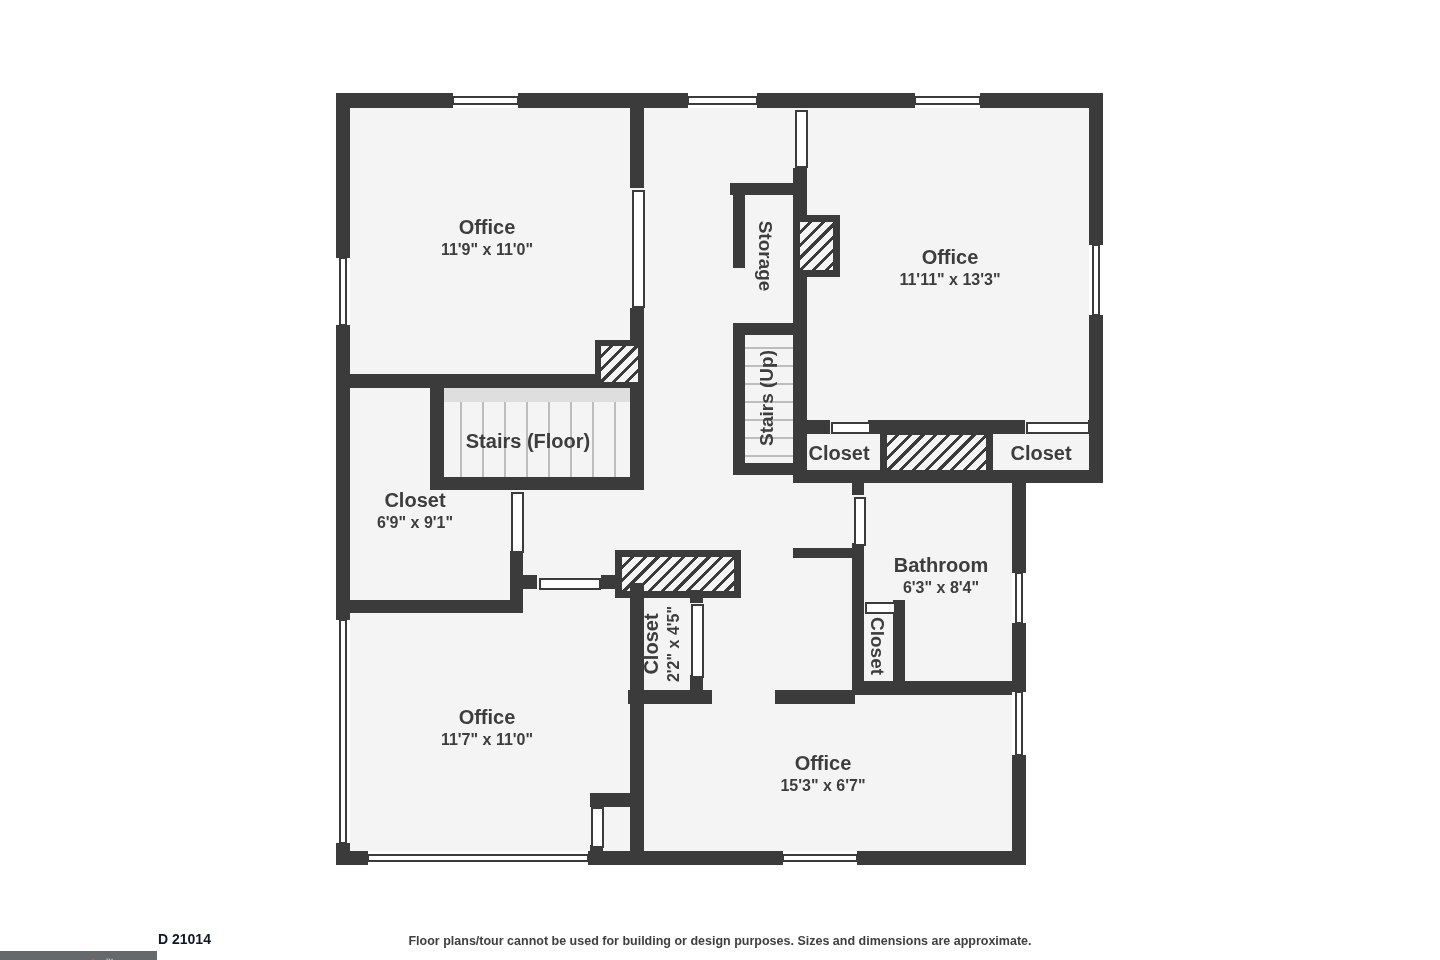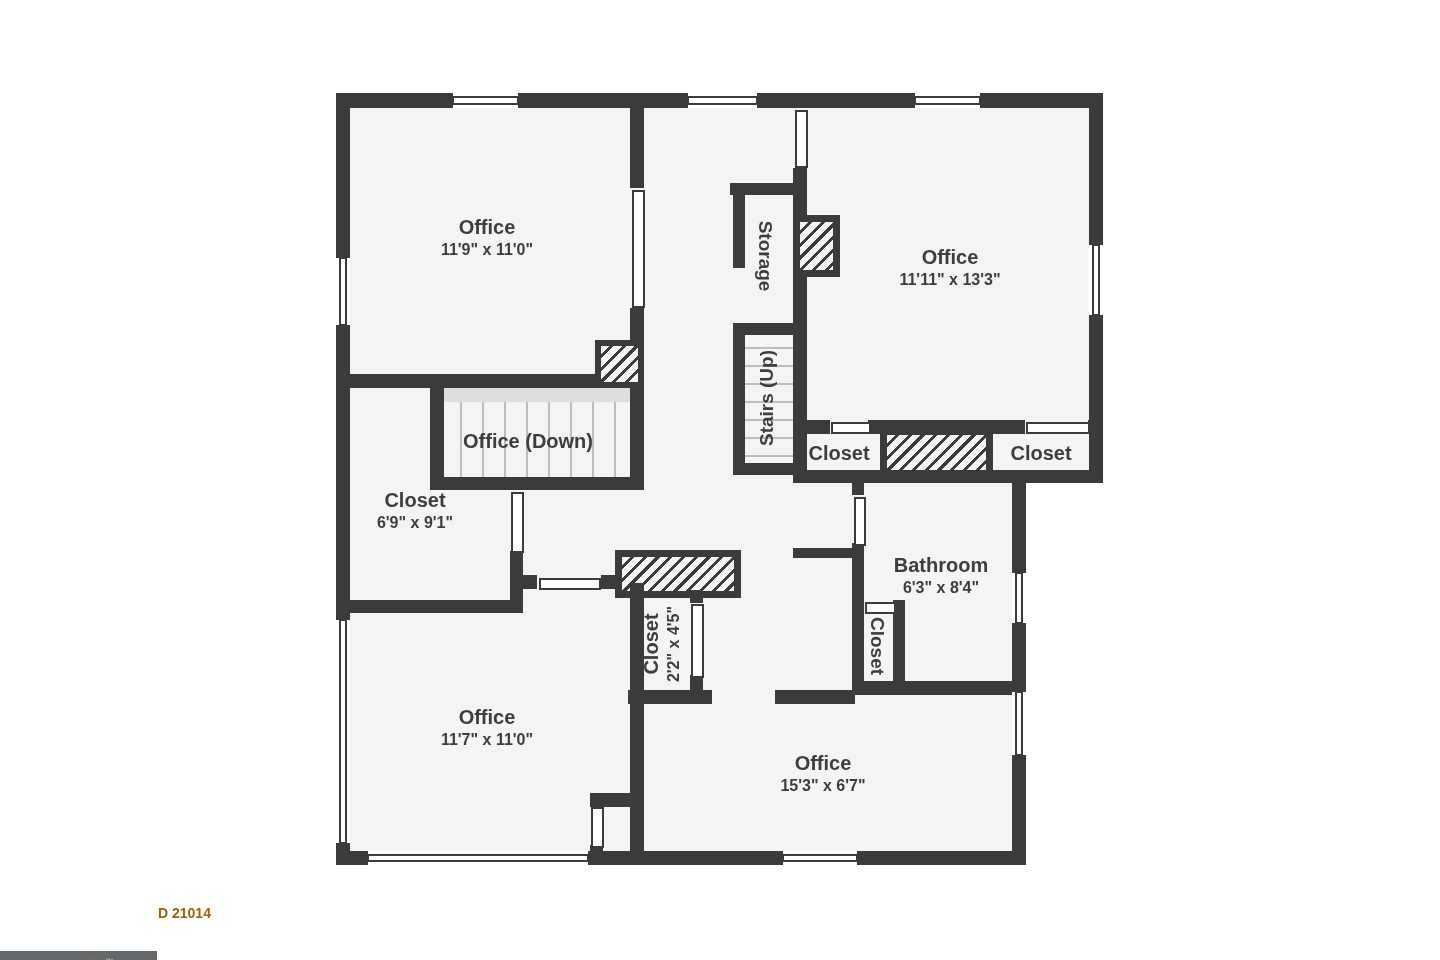--- a/index.html
+++ b/index.html
@@ -18,21 +18,21 @@
   .tread-v{position:absolute;width:2px;background:#bdbdbd;}
   .tread-h{position:absolute;height:2px;background:#bdbdbd;}
   .lbl{position:absolute;color:#3d3d3d;text-align:center;white-space:nowrap;
        transform:translate(-50%,-50%);line-height:1.15;}
   .lbl.up{transform:translate(-50%,-50%) rotate(-90deg);}
   .lbl.down{transform:translate(-50%,-50%) rotate(90deg);}
   .nm{display:block;font-size:20px;font-weight:700;}
   .nm.sm{font-size:19px;}
   .dm{display:block;font-size:16px;font-weight:700;margin-top:2px;}
   
-  .addr{position:absolute;left:158px;top:905px;font-size:14px;font-weight:700;color:#a16207;}
+  .addr{position:absolute;left:158px;top:931px;font-size:14px;font-weight:700;color:#0f172a;}
   .logo{position:absolute;left:0;top:909px;width:157px;height:52px;background:#66696b;margin-top:42px;}
   .logo .brand{position:absolute;left:10px;top:2px;font-family:"Liberation Serif",serif;
                font-weight:700;font-size:32px;color:#f3f3f1;letter-spacing:0.5px;}
   .logo .tri{position:absolute;left:87px;top:7px;width:0;height:0;
              border-left:6px solid transparent;border-right:6px solid transparent;
              border-bottom:9px solid #d2572f;}
   .logo .tm{position:absolute;left:105px;top:6px;font-size:8px;color:#cfd2d3;}
   .logo .mls{position:absolute;left:112px;top:18px;font-size:19px;color:#b4b8ba;letter-spacing:2px;}
   .disclaimer{position:absolute;left:0;top:934px;width:1440px;text-align:center;
               font-size:12.5px;font-weight:700;color:#3f3f3f;}
@@ -182,21 +182,21 @@
   </div>
   <div class="lbl" style="left:487px;top:728px;">
     <span class="nm">Office</span>
     <span class="dm">11'7" x 11'0"</span>
   </div>
   <div class="lbl" style="left:823px;top:774px;">
     <span class="nm">Office</span>
     <span class="dm">15'3" x 6'7"</span>
   </div>
   <div class="lbl" style="left:528px;top:441px;">
-    <span class="nm">Office (Down)</span>
+    <span class="nm">Stairs (Floor)</span>
   </div>
   <div class="lbl up" style="left:767px;top:398px;">
     <span class="nm sm">Stairs (Up)</span>
   </div>
   <div class="lbl down" style="left:765px;top:256px;">
     <span class="nm sm">Storage</span>
   </div>
   <div class="lbl up" style="left:662px;top:644px;">
     <span class="nm">Closet</span>
     <span class="dm">2'2" x 4'5"</span>
@@ -211,14 +211,15 @@
     <span class="nm sm">Closet</span>
   </div>
 
   <div class="addr">D 21014</div>
   <div class="logo">
     <span class="brand">bright</span>
     <span class="tri"></span>
     <span class="tm">™</span>
     <span class="mls">MLS</span>
   </div>
+  <div class="disclaimer">Floor plans/tour cannot be used for building or design purposes. Sizes and dimensions are approximate.</div>
 
 </div>
 
 </body></html>

